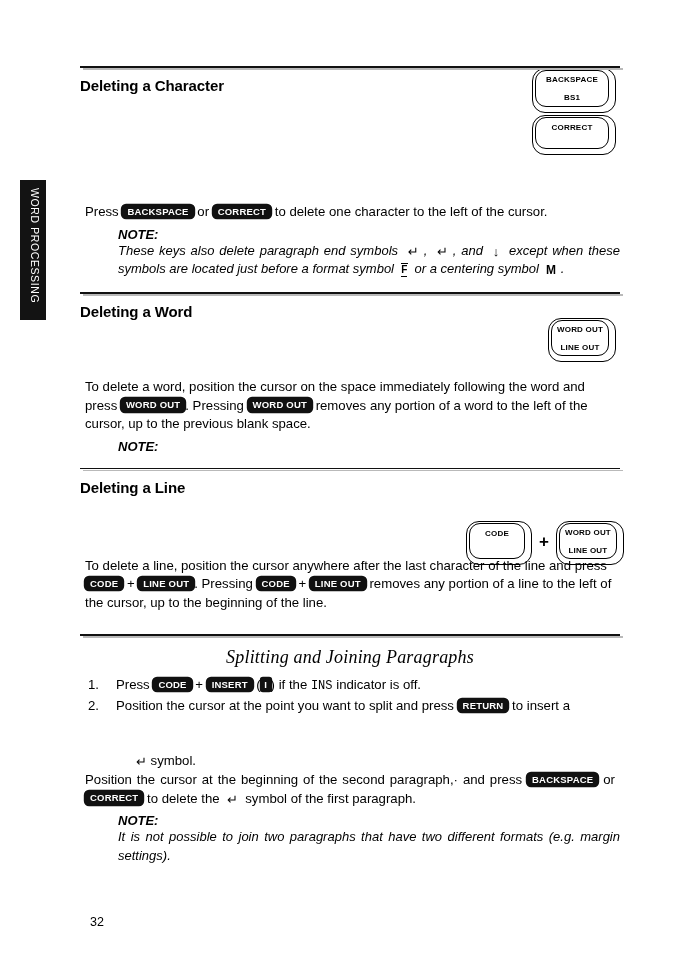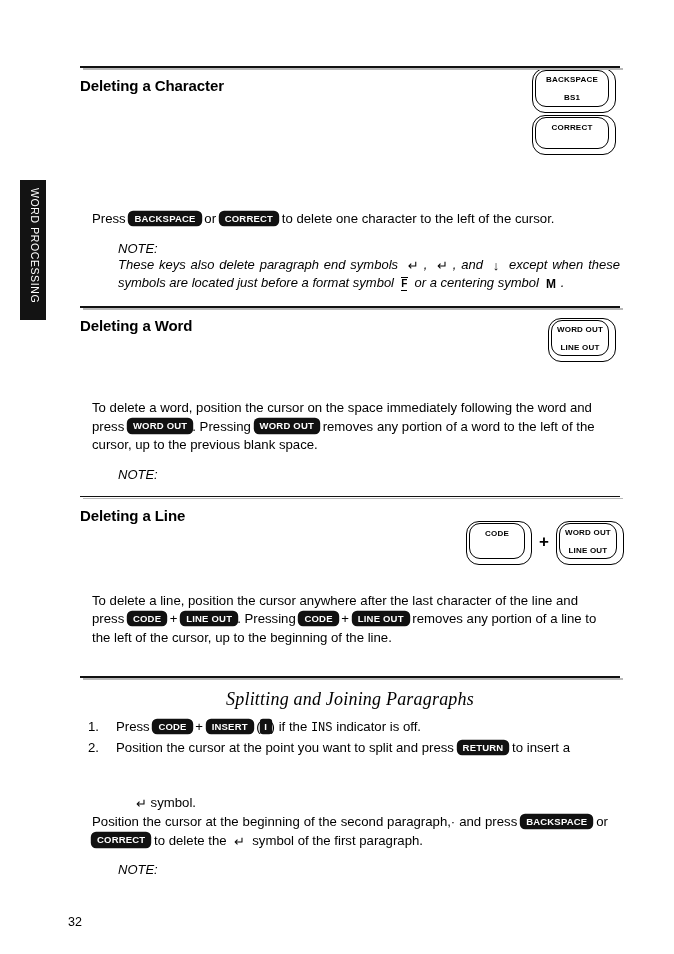--- a/index.html
+++ b/index.html
@@ -85,31 +85,31 @@
     font-weight: normal;
     margin: 9px 0 0 0;
     letter-spacing: 0.2px;
     text-align: center;
   }
 
   
   p.body {
     font-size: 13.2px;
     line-height: 18.5px;
-    margin: 12px;
+    margin: 5px;
   }
   p.body.justify { text-align: justify; }
 
   .note-block {
     margin-left: 38px;
     margin-top: 2px;
   }
   .note-label {
     font-size: 13px;
-    font-weight: normal;
+    font-weight: bold;
     font-style: italic;
     margin: 0;
   }
   p.note-text {
     font-size: 13px;
     font-style: italic;
     line-height: 18.5px;
     margin: 0;
     text-align: justify;
   }
@@ -238,21 +238,21 @@
   ol.steps li .num {
     position: absolute;
     left: 8px;
     top: 0;
   }
   .indent-sym { padding-left: 20px; display: block; margin-top: 36px; }
 
   
   .pageno {
     position: absolute;
-    left: 68px;
+    left: 90px;
     top: 915px;
     font-size: 12.5px;
   }
 </style>
 </head>
 <body>
 
 <div id="page">
 
   <div class="side-tab">
@@ -353,19 +353,20 @@
       <li>
         <span class="num">2.</span><span>Position the cursor at the point you want to split and press </span><span class="chip">RETURN</span><span> to insert a</span>
         <span class="indent-sym"><span class="sym">↵</span><span> symbol.</span></span>
       </li>
     </ol>
 
     <p class="body justify" style="margin-top:1px;"><span>Position the cursor at the beginning of the second paragraph,· and press </span><span class="chip">BACKSPACE</span><span> or </span><span class="chip">CORRECT</span><span> to delete the</span>&nbsp;&nbsp;<span class="sym">↵</span>&nbsp;<span> symbol of the first paragraph.</span></p>
 
     <div class="note-block">
       <p class="note-label">NOTE:</p>
+      <p class="note-text">It is not possible to join two paragraphs that have two different formats (e.g. margin settings).</p>
     </div>
 
   </div>
 
   <div class="pageno">32</div>
 
 </div>
 
 </body></html>

